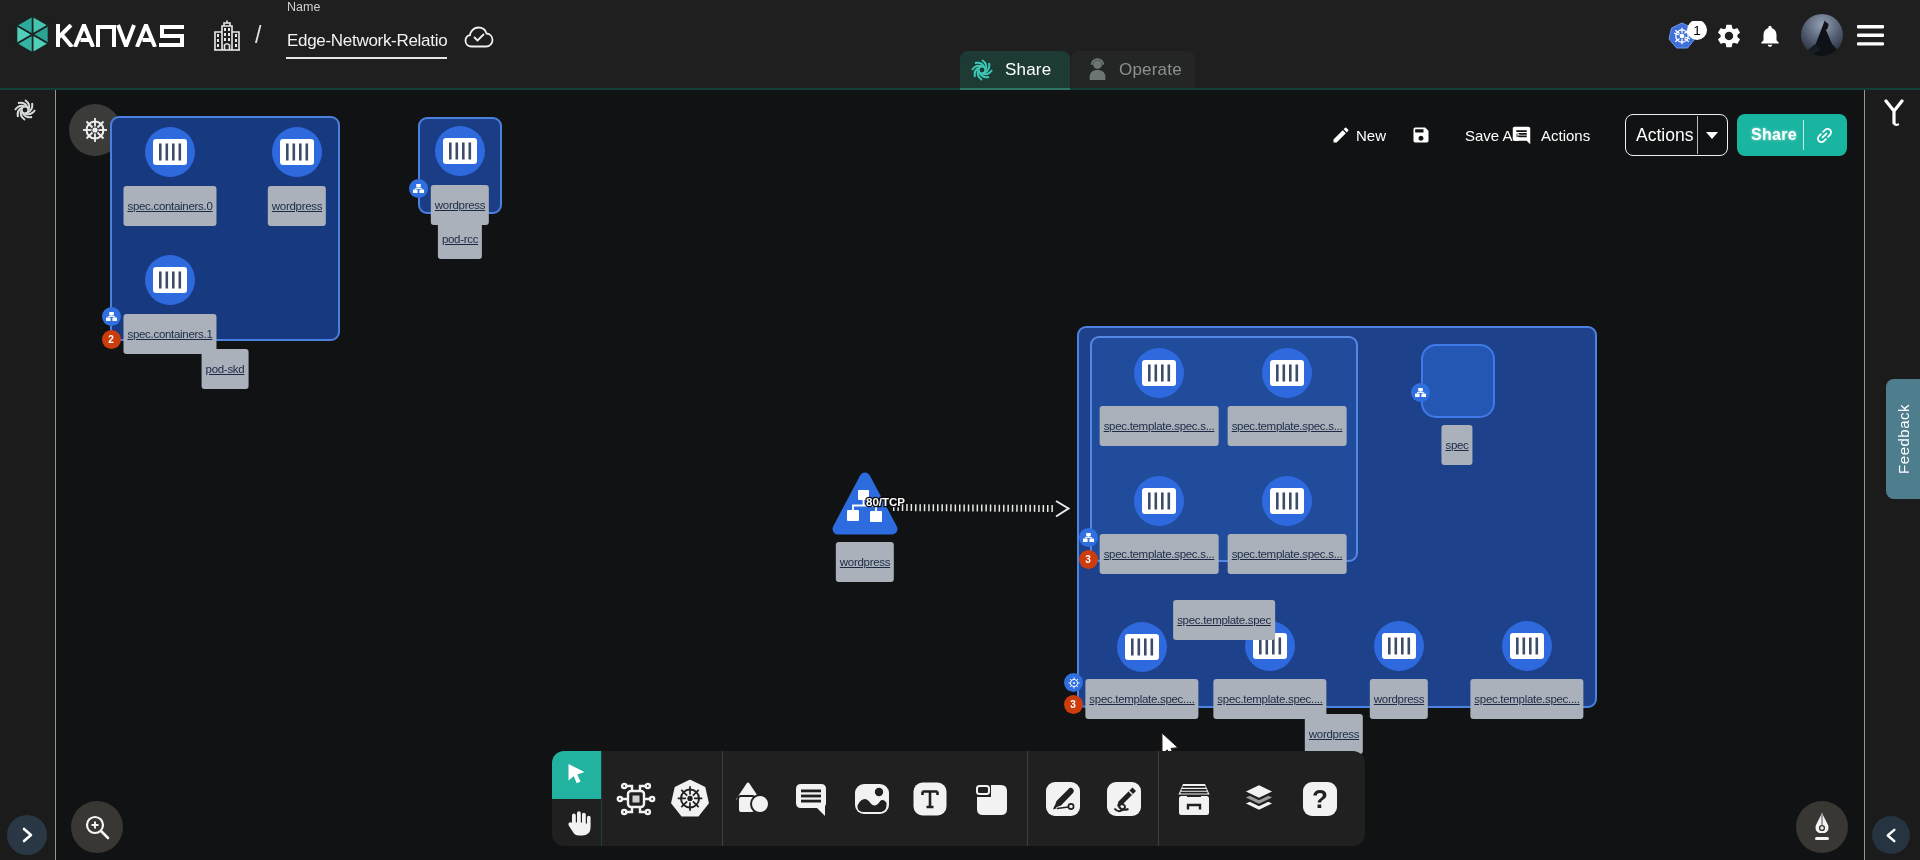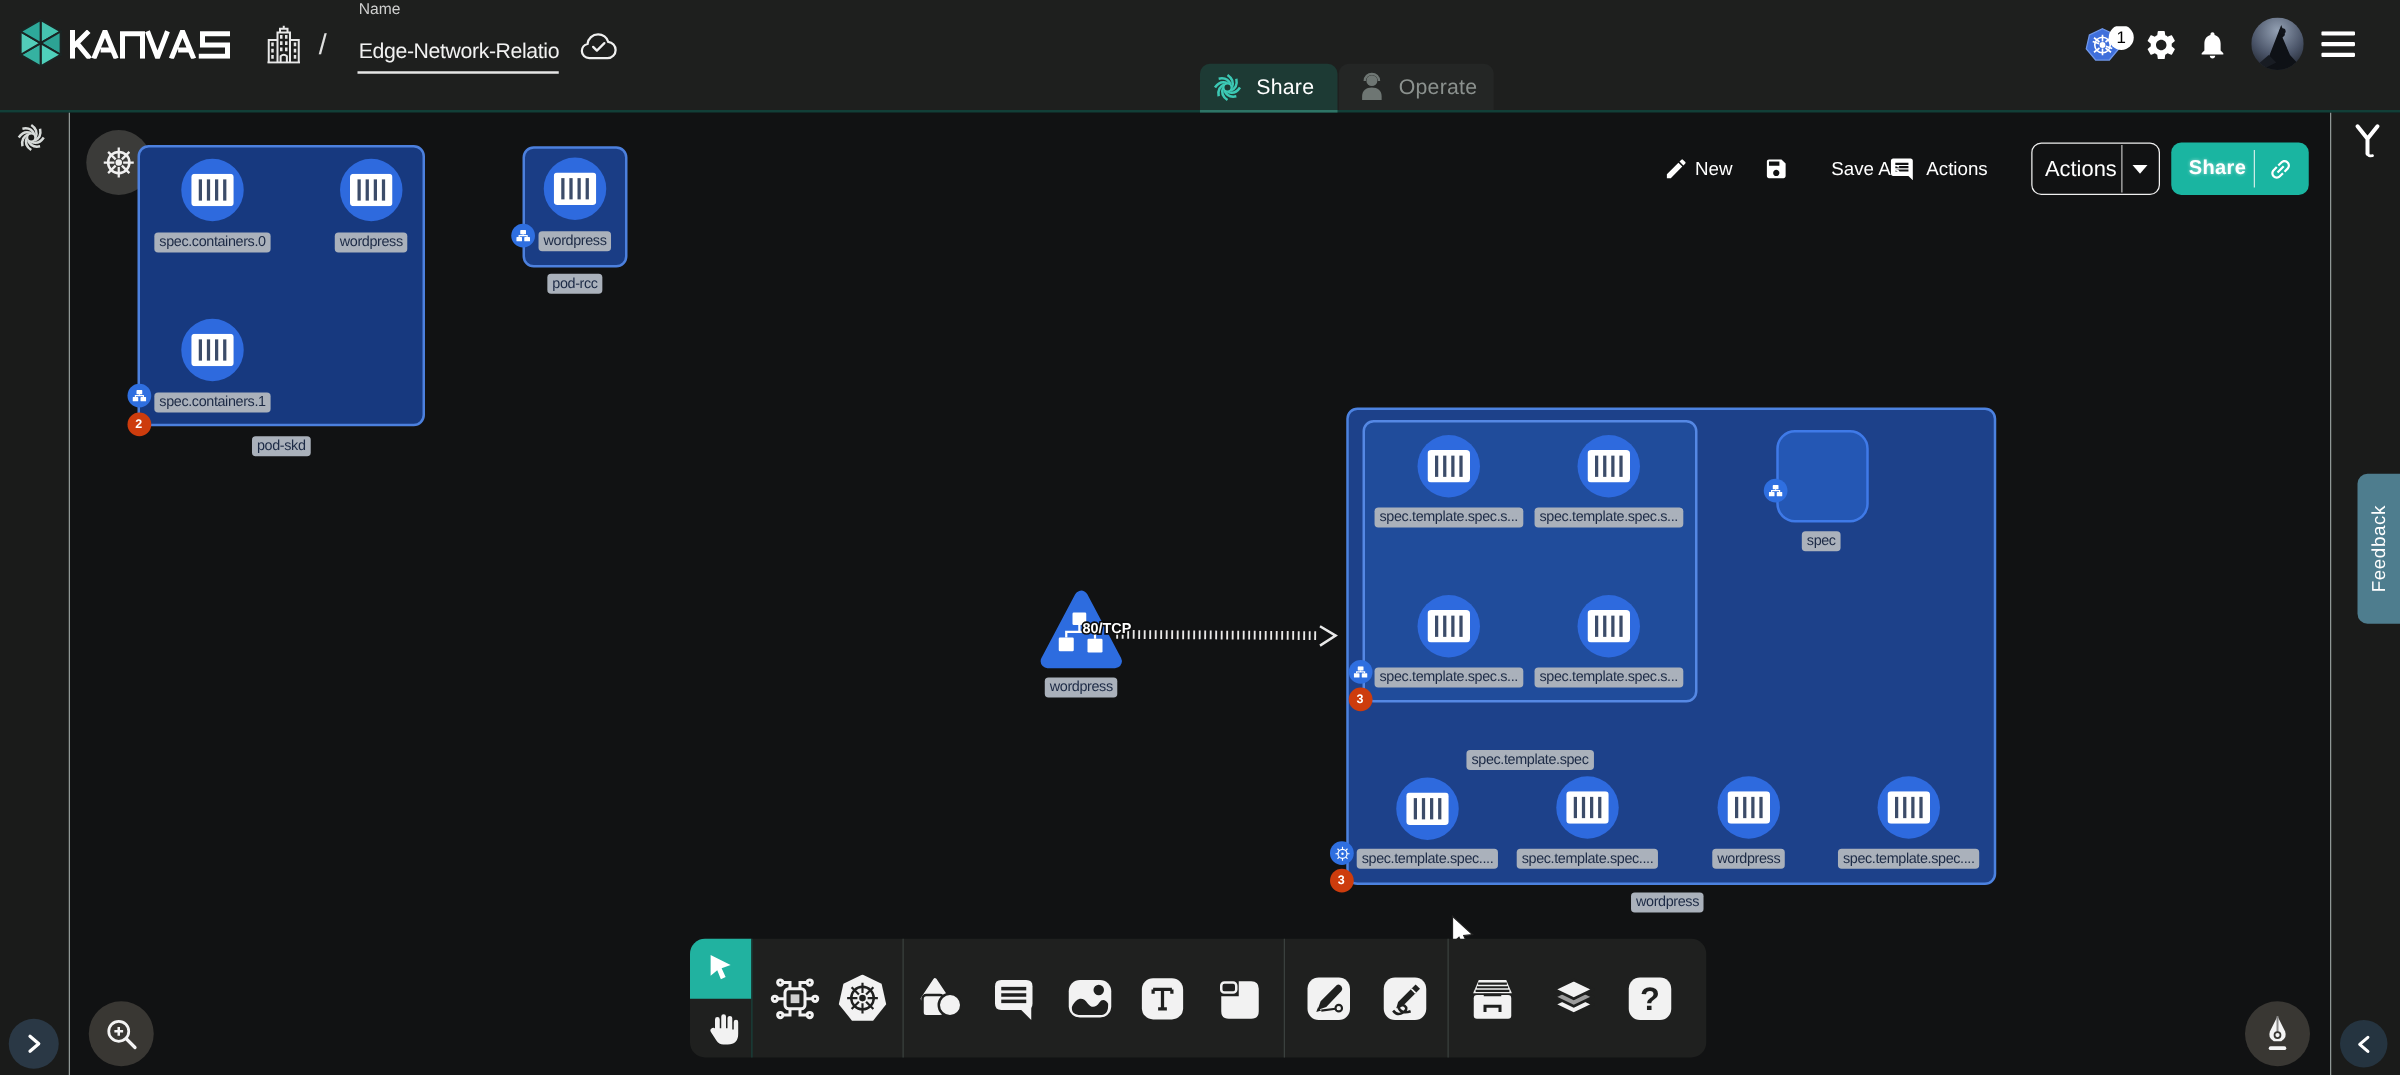--- a/index.html
+++ b/index.html
@@ -14,21 +14,21 @@
   #tab-design { left:960px; width:110px; background:#1d3a34; }
   #tab-operate { left:1071px; width:124px; background:#242625; }
   .tabtxt { font-size:17px; letter-spacing:0.2px; }
   
   #canvas { position:absolute; left:0; top:90px; width:1920px; height:770px; background:#111213; }
   #lstrip { position:absolute; left:0; top:90px; width:56px; height:770px; background:#1a1b1a; border-right:1px solid #8f9795; }
   #rstrip { position:absolute; left:1864px; top:90px; width:56px; height:770px; background:#1a1b1a; border-left:1px solid #8f9795; }
   
   .group { position:absolute; border-radius:9px; }
   .node { position:absolute; border-radius:50%; background:#2e6ade; display:flex; align-items:center; justify-content:center; }
-  .glabel { position:absolute; background:#aab1bb; color:#1c2a45; font-size:11.5px; letter-spacing:-0.3px; line-height:16px; padding:0 4px; border-radius:3px; white-space:nowrap; transform:translateX(-50%); }
+  .glabel { position:absolute; background:#aab1bb; color:#1c2a45; font-size:11.5px; letter-spacing:-0.3px; line-height:16px; padding:12px 4px; border-radius:3px; white-space:nowrap; transform:translateX(-50%);text-decoration:underline; }
   .badge { position:absolute; border-radius:50%; display:flex; align-items:center; justify-content:center; }
   .bblue { background:#2f6fe0; }
   .borange { background:#cd3c0d; color:#fff; font-size:10px; font-weight:bold; }
   
   .tbtxt { color:#fff; font-size:15px; }
   .circbtn { position:absolute; border-radius:50%; display:flex; align-items:center; justify-content:center; }
   
   #dock { position:absolute; left:552px; top:751px; width:813px; height:95px; background:#1f201f; border-radius:12px; }
   .dockdiv { position:absolute; top:0; width:1px; height:95px; background:#3a403e; }
   .dicon { position:absolute; top:50%; transform:translate(-50%,-50%); }

